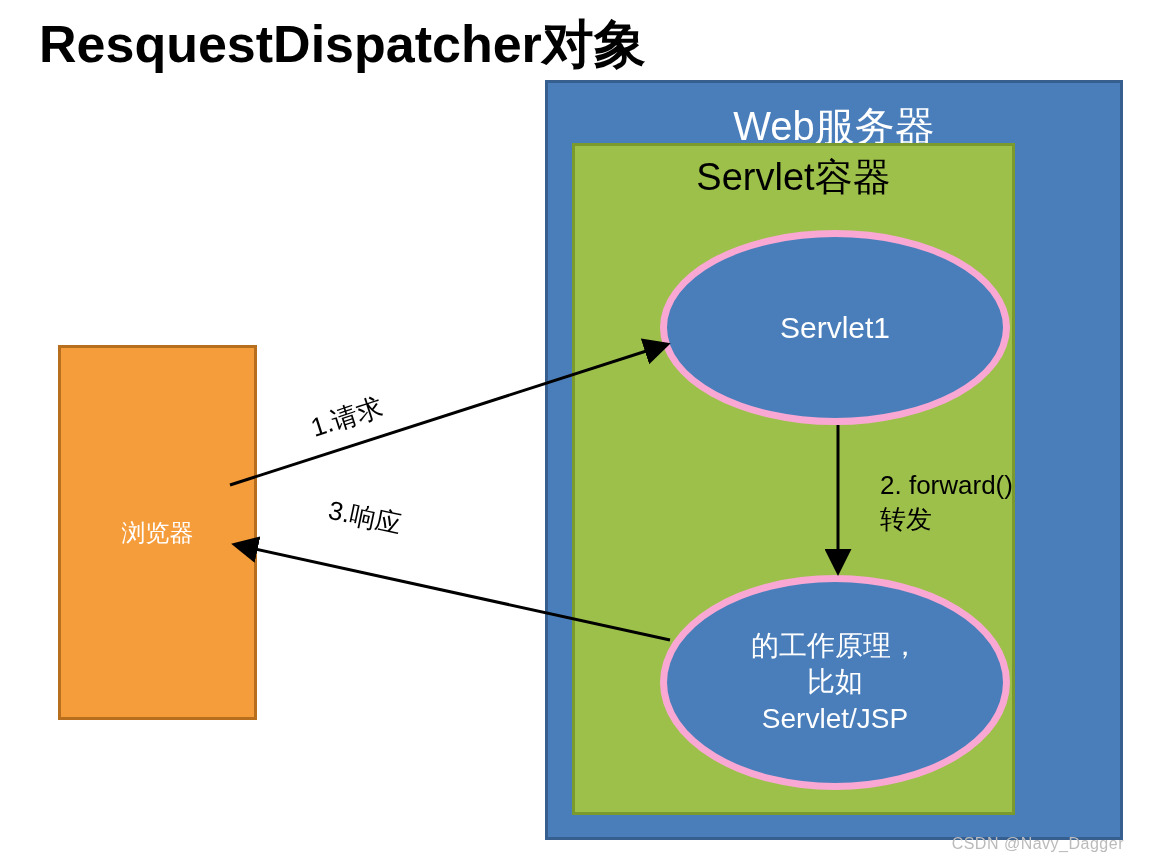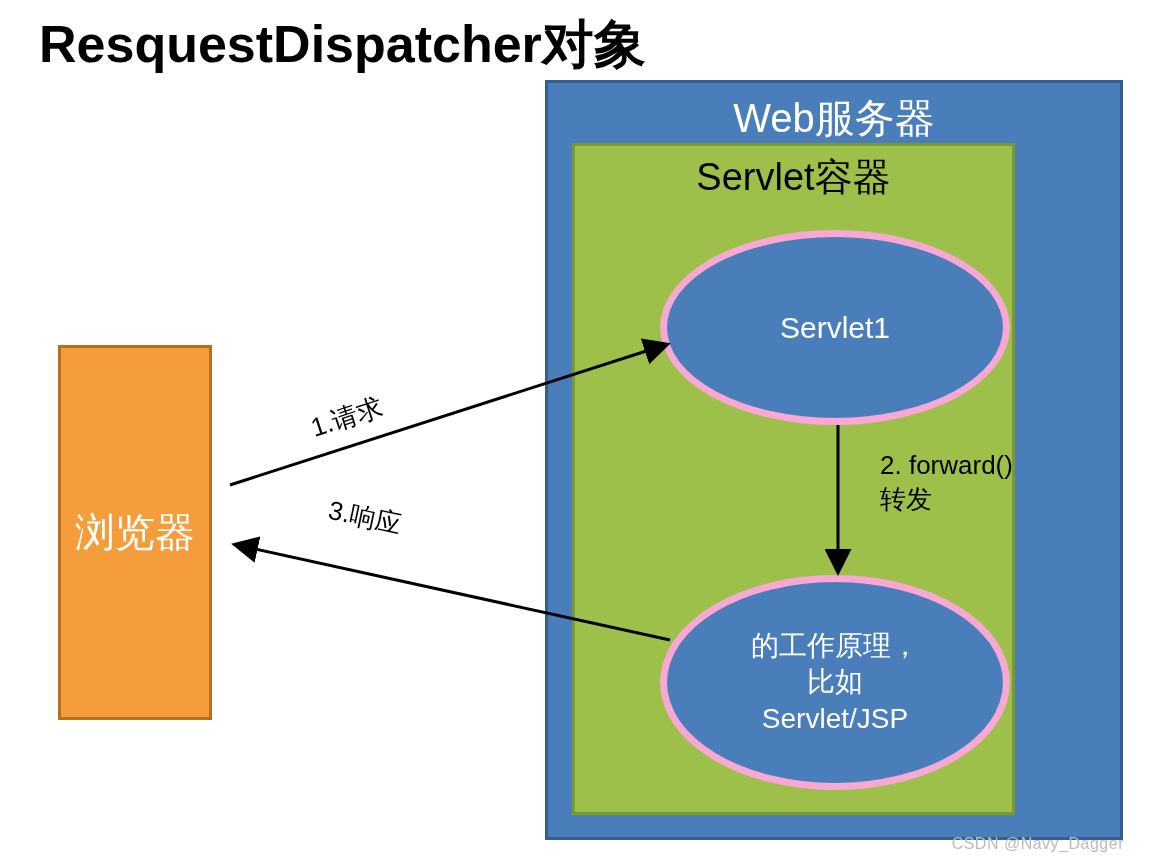--- a/index.html
+++ b/index.html
@@ -26,44 +26,44 @@
     left: 155px;
     font-size: 34px;
     font-weight: bold;
     color: #000;
     line-height: 1.35;
   }
   .browser-box {
     position: absolute;
     top: 345px;
     left: 58px;
-    width: 154px;
+    width: 199px;
     height: 375px;
     background: #f59c3b;
     border: 3px solid #b76f1e;
     display: flex;
     align-items: center;
     justify-content: center;
     color: #fff;
-    font-size: 40px;
+    font-size: 24px;
   }
   .web-server-box {
     position: absolute;
     top: 80px;
     left: 545px;
     width: 578px;
     height: 760px;
     background: #4a7ebb;
     border: 3px solid #365f8f;
   }
   .web-server-label {
     color: #fff;
     font-size: 40px;
     text-align: center;
-    margin-top: 8px;
+    margin-top: 16px;
   }
   .servlet-container-box {
     position: absolute;
     top: 143px;
     left: 572px;
     width: 443px;
     height: 672px;
     background: #9dc04a;
     border: 3px solid #7a9a2e;
   }
@@ -108,21 +108,21 @@
     top: 400px;
     left: 310px;
     transform: rotate(-18deg);
   }
   .label-response {
     top: 500px;
     left: 328px;
     transform: rotate(12deg);
   }
   .label-forward {
-    top: 449px;
+    top: 469px;
     left: 880px;
     font-size: 26px;
     line-height: 1.3;
   }
   .watermark {
     position: absolute;
     bottom: 8px;
     right: 28px;
     font-size: 16px;
     color: #bbb;

